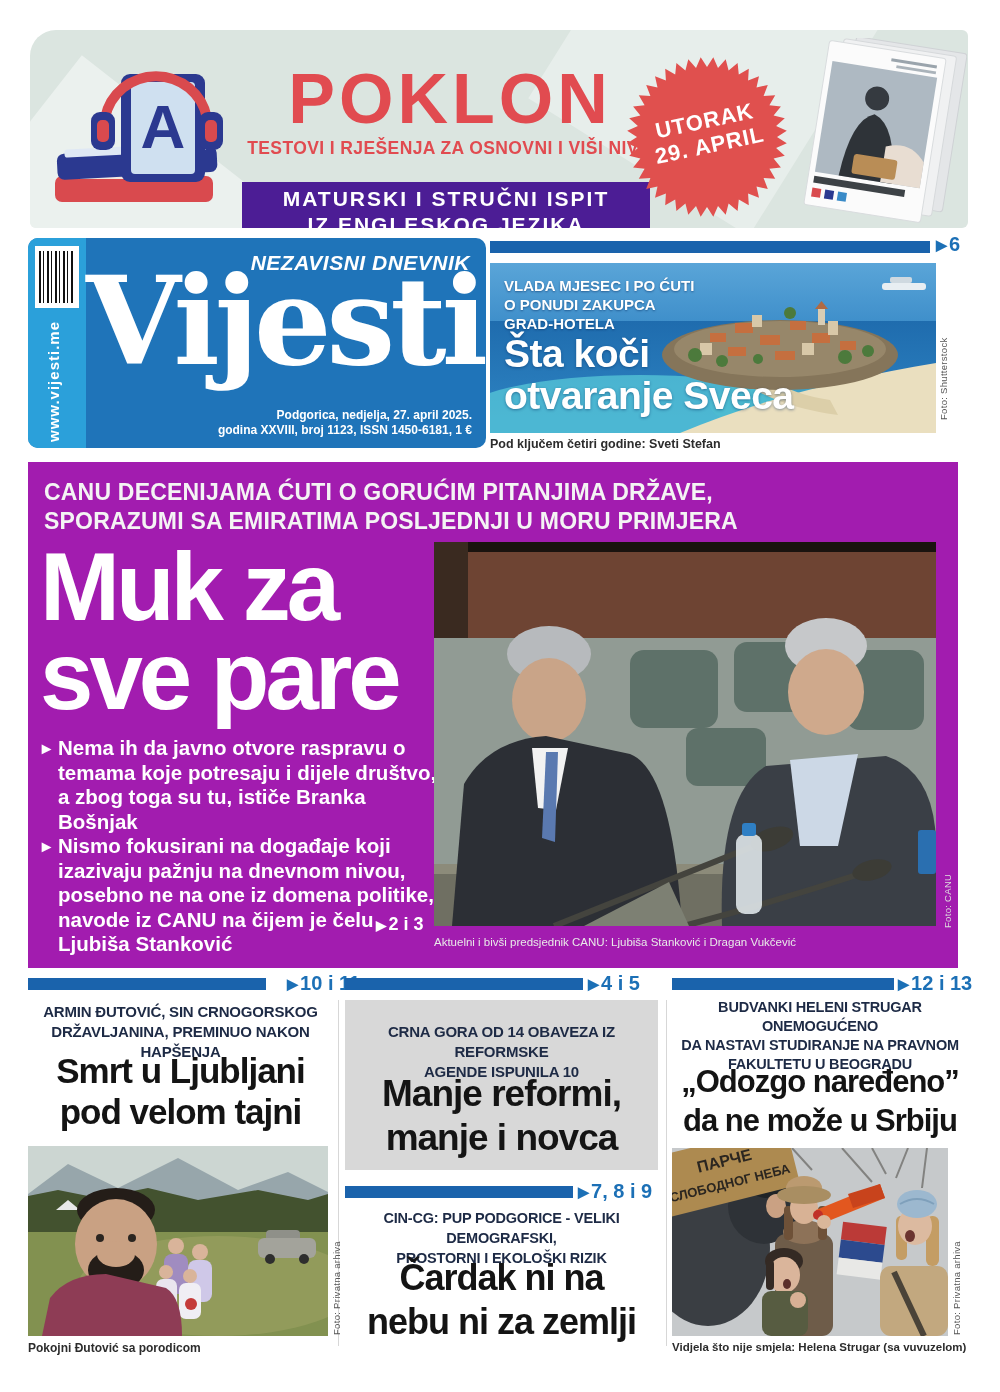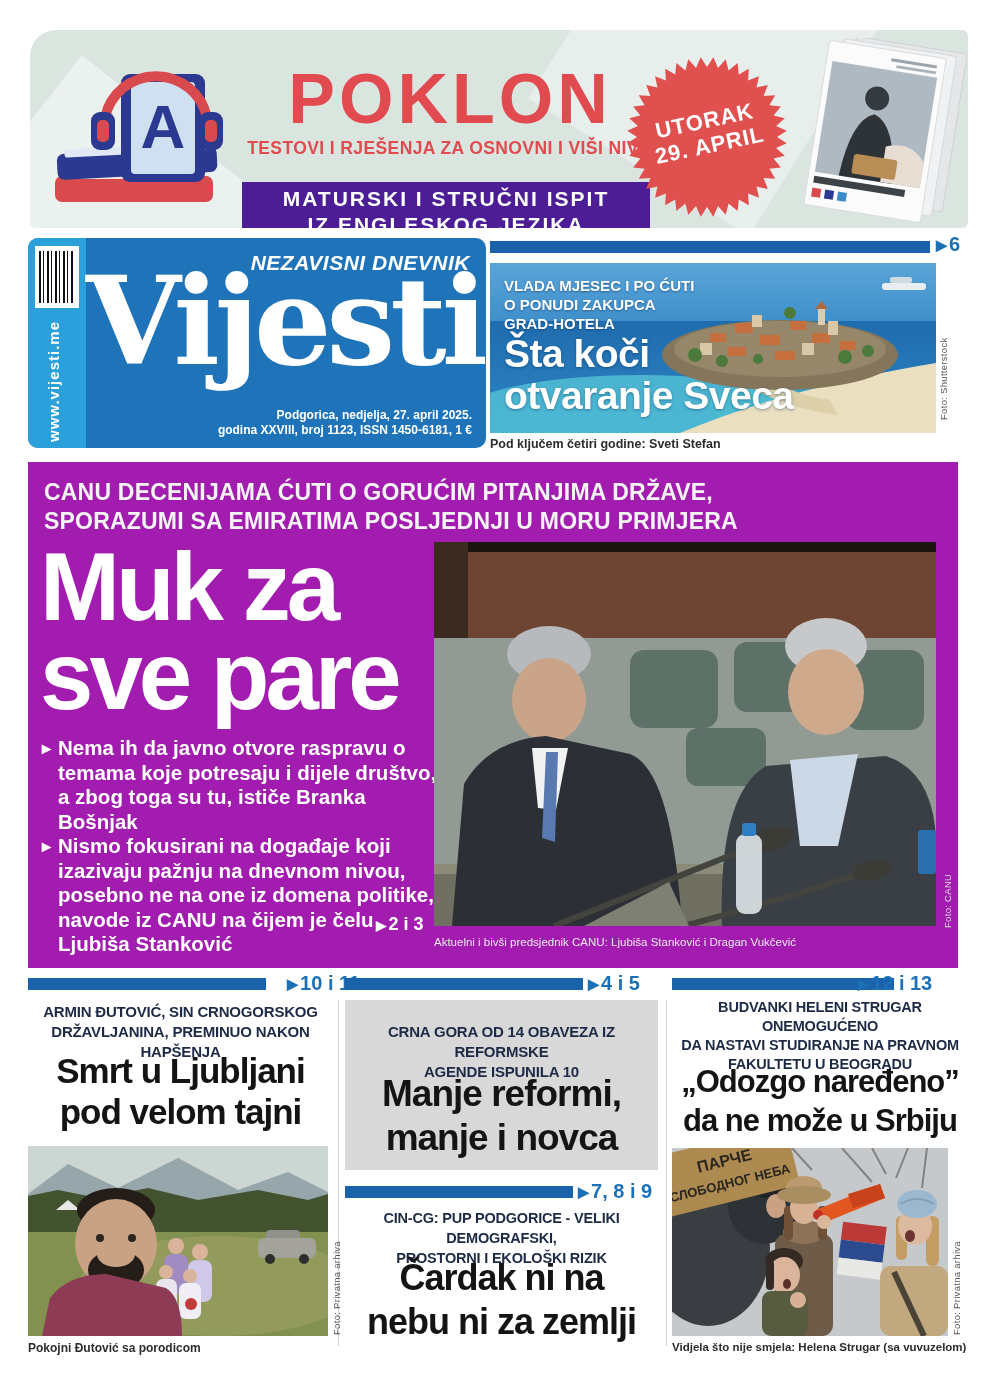--- a/index.html
+++ b/index.html
@@ -328,21 +328,21 @@
   <div class="kick" style="left:345px;top:1208px;width:313px;font-size:14.5px;">
     <div>CIN-CG: PUP PODGORICE - VELIKI DEMOGRAFSKI,</div>
     <div>PROSTORNI I EKOLOŠKI RIZIK</div>
   </div>
   <div class="hl" style="left:345px;top:1256px;width:313px;font-size:36px;line-height:44px;">
     <div>Čardak ni na</div>
     <div>nebu ni za zemlji</div>
   </div>
 
   <div class="bar" style="left:672px;top:978px;width:222px;"></div>
-  <div class="pref" style="left:858px;top:972px;">12 i 13</div>
+  <div class="pref" style="left:898px;top:972px;">12 i 13</div>
   <div class="kick" style="left:672px;top:998px;width:296px;font-size:14.5px;line-height:19px;">
     <div>BUDVANKI HELENI STRUGAR ONEMOGUĆENO</div>
     <div>DA NASTAVI STUDIRANJE NA PRAVNOM</div>
     <div>FAKULTETU U BEOGRADU</div>
   </div>
   <div class="hl" style="left:672px;top:1062px;width:296px;font-size:31px;line-height:39px;">
     <div>„Odozgo naređeno”</div>
     <div>da ne može u Srbiju</div>
   </div>
   <div class="photo" style="left:672px;top:1148px;width:276px;height:188px;">

